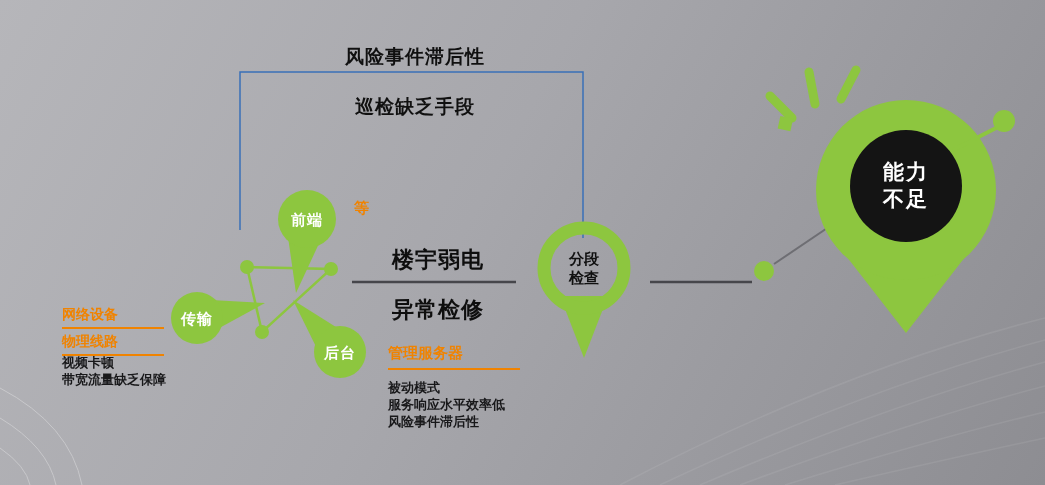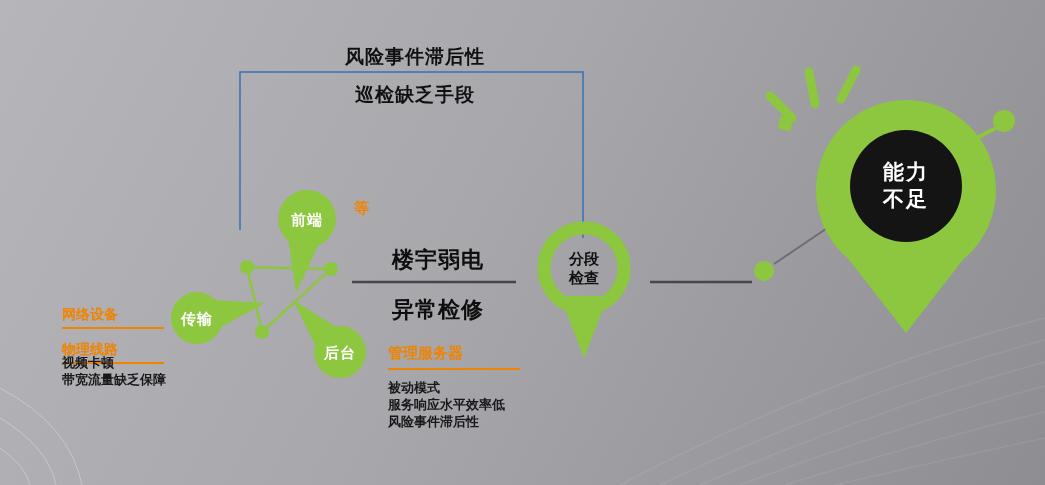--- a/index.html
+++ b/index.html
@@ -4,36 +4,36 @@
 <style>
   * { margin:0; padding:0; box-sizing:border-box; }
   html,body { width:1045px; height:485px; }
   body { font-family:"Liberation Sans","DejaVu Sans",sans-serif; }
   .stage { position:relative; width:1045px; height:485px; overflow:hidden;
     background:linear-gradient(118deg,#b6b6ba 0%, #a7a7ac 45%, #8d8d92 100%); }
   .layer { position:absolute; left:0; top:0; }
 
   .title-block { position:absolute; left:262px; top:44px; width:306px; text-align:center;
     font-size:19px; font-weight:bold; color:#101010; letter-spacing:1px; }
-  .title-line2 { margin-top:12px;font-family:Liberation Serif, serif; }
+  .title-line2 { margin-top:24px;font-family:Liberation Serif, serif; }
 
   .pin-label { position:absolute; width:60px; text-align:center; color:#ffffff;
     font-size:15px; font-weight:bold; letter-spacing:1px; }
 
   .orange { color:#f08300; }
   .u { border-bottom:2px solid #f08300; }
 
   .front-note { position:absolute; left:354px; top:197px; width:167px;
     font-size:15px; font-weight:bold; }
   .front-note .u { padding-bottom:4px; }
   .wrap2 { margin-top:2px; }
 
   .trans-labels { position:absolute; left:62px; top:306px; width:102px;
     font-size:14px; font-weight:bold; }
-  .trans-labels .lbl { padding-bottom:3px; margin-bottom:12px; }
+  .trans-labels .lbl { padding-bottom:3px; margin-bottom:4px; }
 
   .notes { position:absolute; font-size:13px; font-weight:bold; color:#18181a; line-height:17px; }
 
   .backend-label { position:absolute; left:388px; top:344px; width:132px;
     font-size:15px; font-weight:bold; padding-bottom:5px; }
 
   .center-note { position:absolute; left:383px; top:245px; width:110px; text-align:center;
     font-size:22px; font-weight:bold; color:#0e0e0e; letter-spacing:1px; }
   .center-gap { margin-top:20px; }
 

